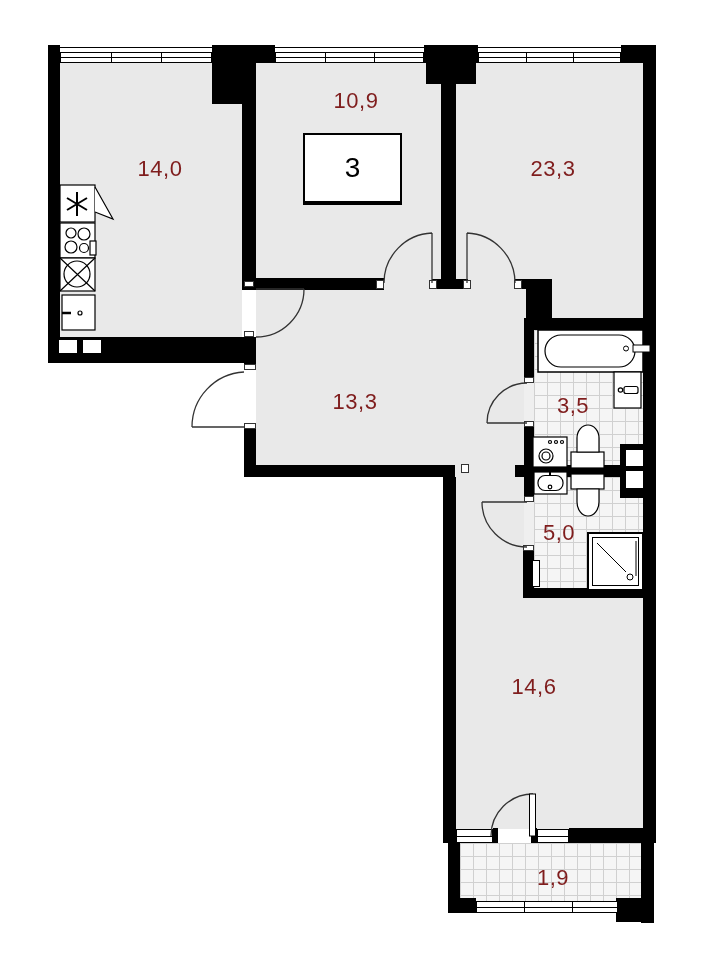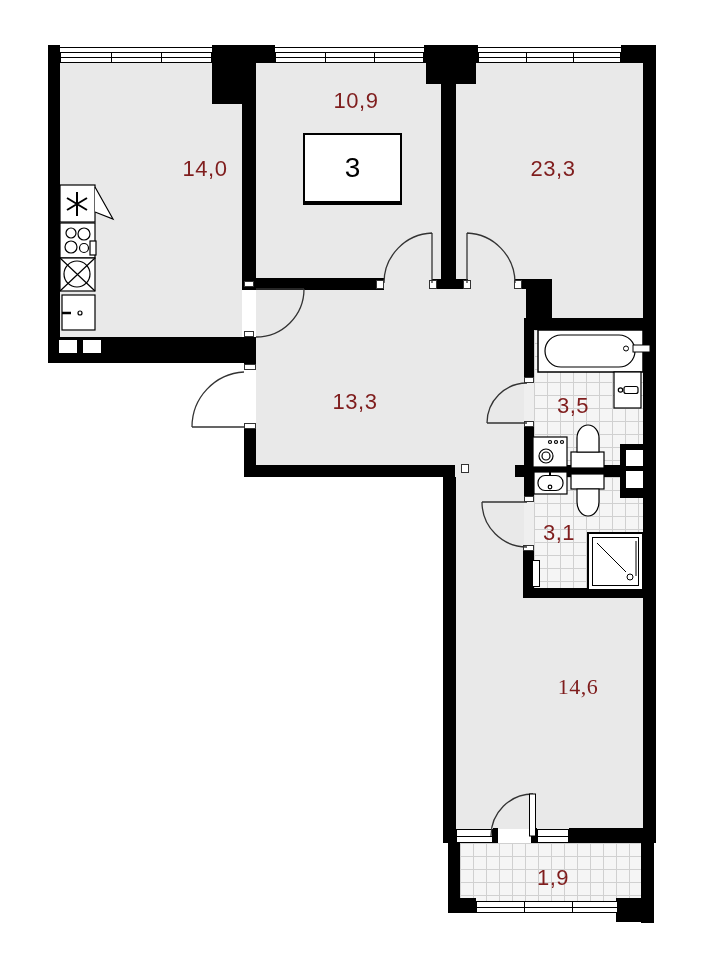--- a/index.html
+++ b/index.html
@@ -208,26 +208,26 @@
       <path d="M192,427 H244 M244,372 A55,55 0 0 0 192,427"></path>
       <path d="M432,233 V283 M432,233 A50,50 0 0 0 384,283"></path>
       <path d="M467,233 V283 M467,233 A50,50 0 0 1 515,283"></path>
       <path d="M487,423 H527 M487,423 A40,40 0 0 1 527,383"></path>
       <path d="M482,502 H527 M482,502 A45,45 0 0 0 527,547"></path>
       <path d="M533,794 A42,42 0 0 0 491,836"></path>
       <rect x="529.5" y="794" width="6" height="42" fill="#fff" stroke="#000" stroke-width="1"></rect>
     </g>
   </svg>
 
-  <div class="lbl" style="left:160px;top:169px;margin-left:45px;">14,0</div>
+  <div class="lbl" style="left:160px;top:169px;">14,0</div>
   <div class="lbl" style="left:356px;top:101px;">10,9</div>
   <div class="lbl" style="left:553px;top:169px;">23,3</div>
   <div class="lbl" style="left:355px;top:371px;margin-top:31px;">13,3</div>
   <div class="lbl" style="left:573px;top:406px;">3,5</div>
-  <div class="lbl" style="left:559px;top:533px;">3,1</div>
-  <div class="lbl" style="left:578px;top:687px;font-family:Liberation Serif, serif;">14,6</div>
+  <div class="lbl" style="left:559px;top:533px;">5,0</div>
+  <div class="lbl" style="left:534px;top:687px;">14,6</div>
   <div class="lbl" style="left:553px;top:878px;">1,9</div>
 
   <div class="spec">
     <div class="c c1">3</div>
   </div>
 
 </div>
 
 </body></html>

